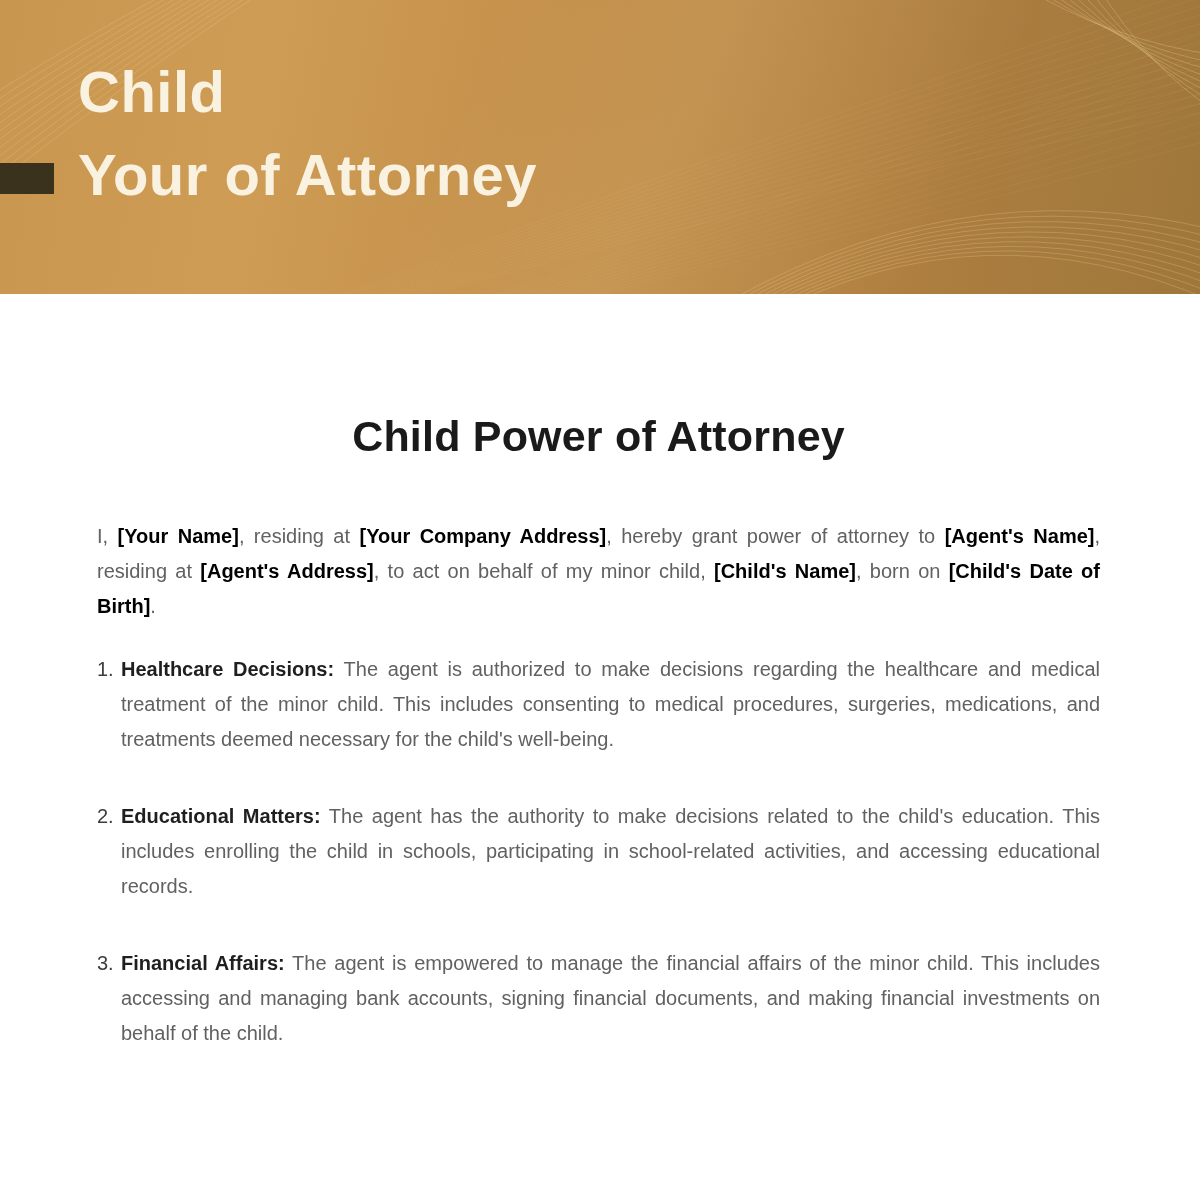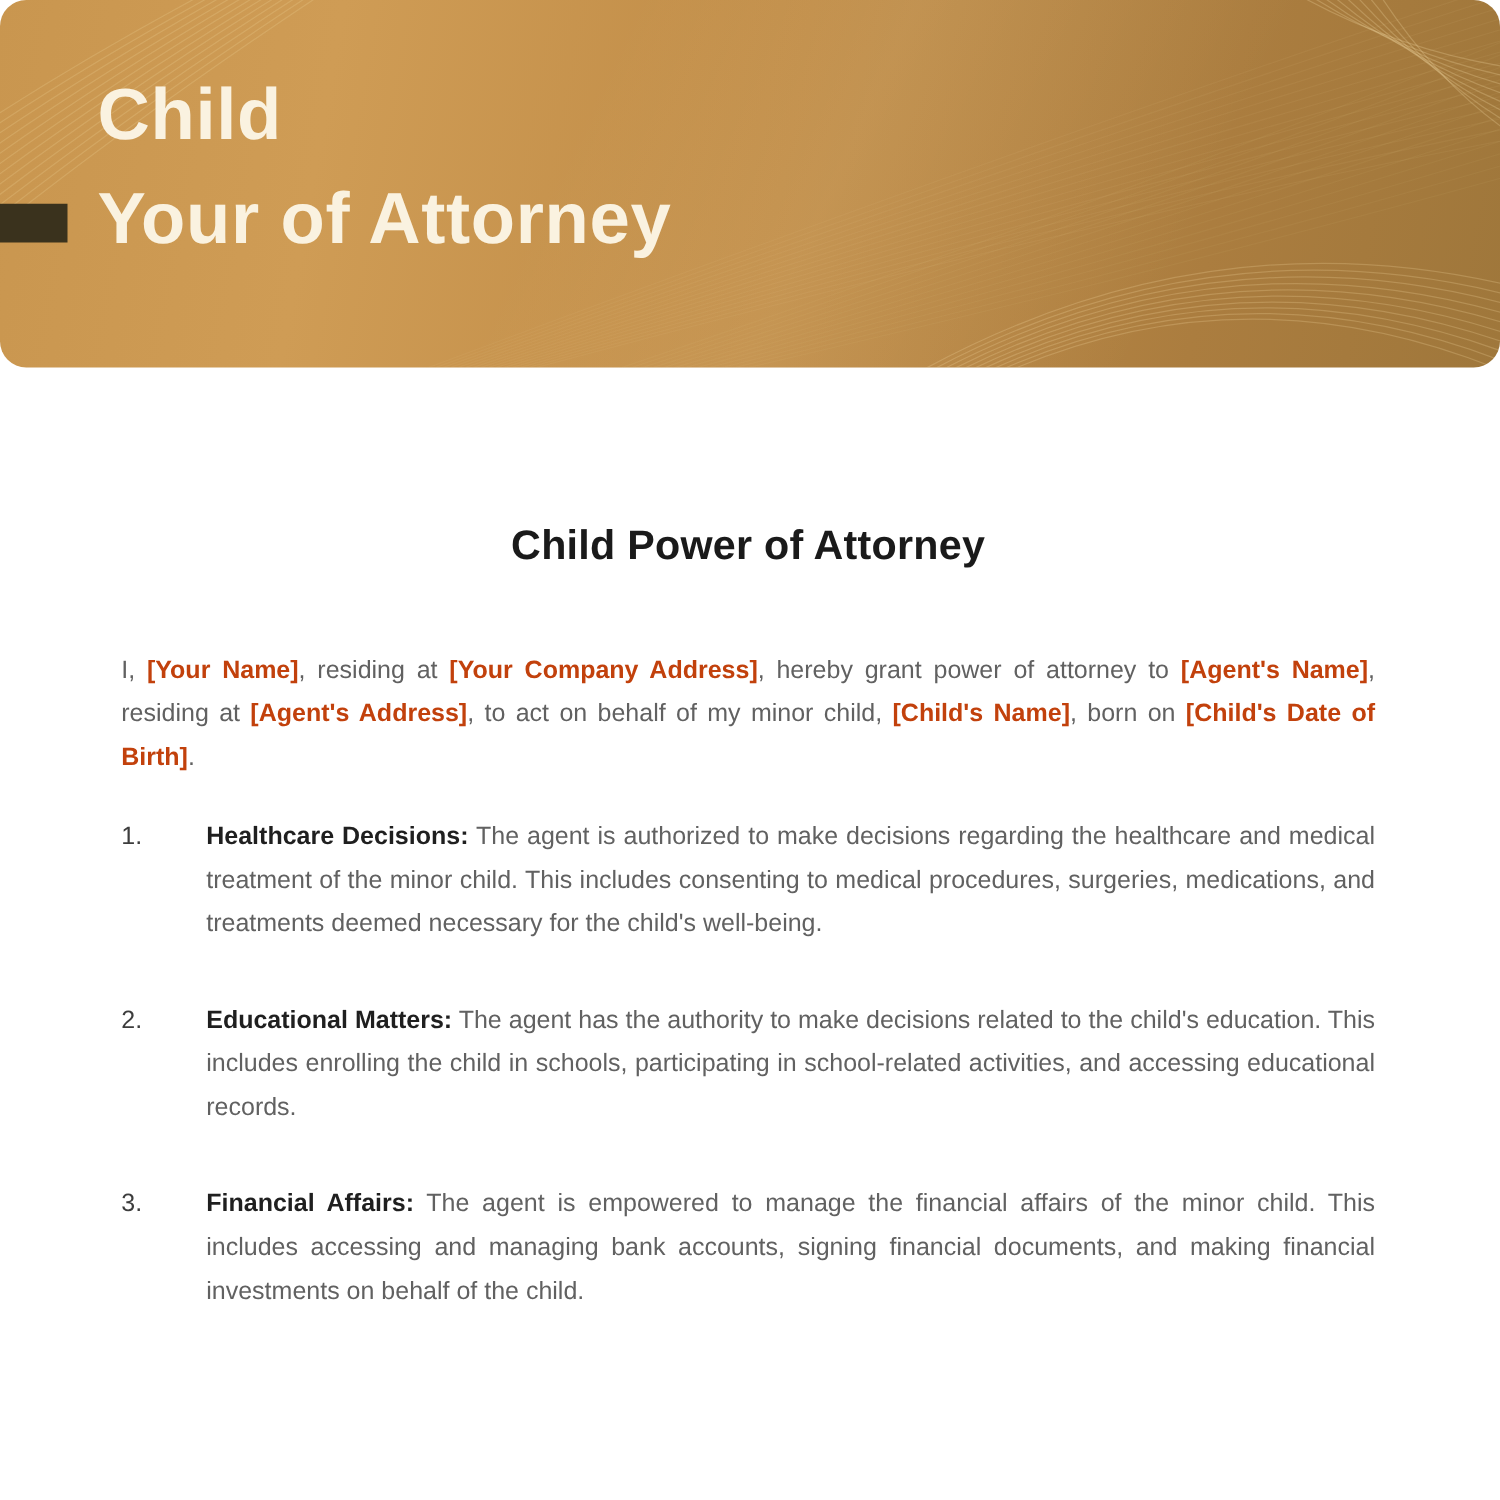--- a/index.html
+++ b/index.html
@@ -13,21 +13,20 @@
   }
   .page { width: 1200px; height: 1200px; position: relative; }
 
   
   .banner {
     position: relative;
     height: 294px;
     background: linear-gradient(100deg,
       #c9964f 0%, #cf9c55 22%, #c08c47 52%, #ab7d3f 80%, #9f773b 100%);
     overflow: hidden;
-    border-radius: 21px;
   }
   .banner::after {
     content: "";
     position: absolute; inset: 0;
     background: linear-gradient(115deg,
       rgba(255,235,190,0) 38%, rgba(255,235,190,0.10) 55%, rgba(255,235,190,0) 78%);
     pointer-events: none;
   }
   .banner-decor { position: absolute; left: 0; top: 0; width: 1200px; height: 294px; }
   .accent-bar {
@@ -42,33 +41,33 @@
     color: #faf2e0;
     letter-spacing: 0.5px;
     z-index: 2;
   }
 
   
   .content { padding: 0 100px 0 97px; }
 
   .doc-title {
     margin: 122px 0 0 0;
-    font-size: 33px; line-height: 40px; font-weight: 700;
+    font-size: 43px; line-height: 40px; font-weight: 700;
     text-align: center;
     color: #1a1a1a;
     letter-spacing: 0.2px;
   }
 
   .intro {
     margin: 63px 0 0 0;
     font-size: 20px; line-height: 35px;
     text-align: justify;
     color: #616161;
   }
-  .intro strong { color: #c2410c; font-weight: 700; }
+  .intro strong { color: #000000; font-weight: 700; }
 
   .section-heading {
     margin: 68px 0 0 0;
     font-size: 30px; line-height: 36px; font-weight: 700;
     color: #151515;
     letter-spacing: 0.3px;
   }
 
   .poa-list {
     list-style: none;
@@ -82,21 +81,20 @@
   }
   .poa-list .num {
     flex: 0 0 24px;
     width: 24px;
     color: #3d3d3d;
   }
   .poa-list .li-text {
     flex: 1;
     text-align: justify;
     color: #616161;
-    margin-left: 44px;
   }
   .poa-list .li-text strong { color: #1f1f1f; font-weight: 700; }
 </style>
 </head>
 <body>
 
 <div class="page">
 
   <header class="banner">
     <svg class="banner-decor" viewBox="0 0 1200 294" xmlns="http://www.w3.org/2000/svg">

